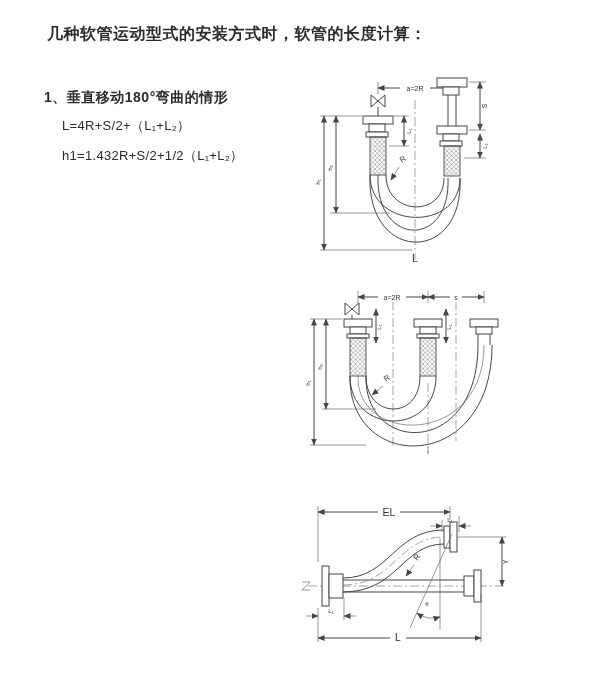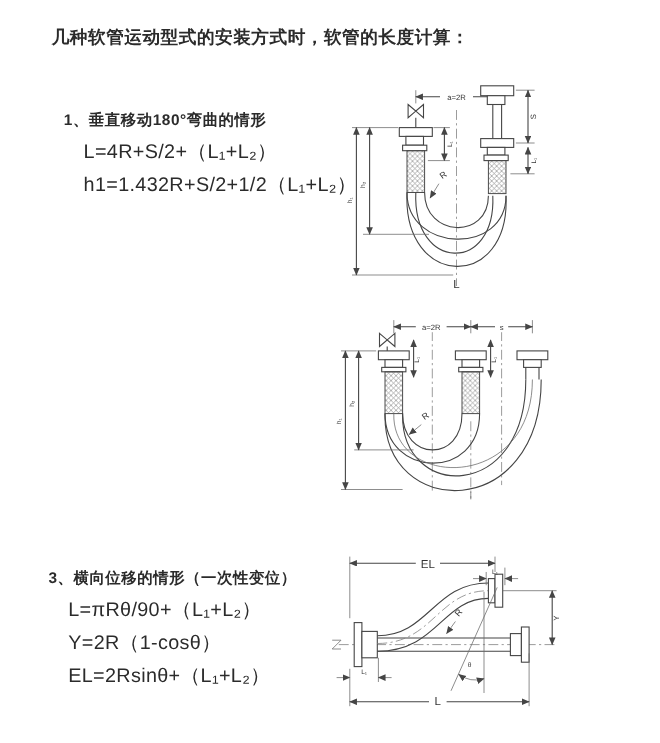--- a/index.html
+++ b/index.html
@@ -7,24 +7,24 @@
     position:relative; width:600px; height:675px; background:#ffffff;
     font-family:"Liberation Sans", sans-serif; color:#2b2b2b; overflow:hidden;
   }
   .title {
     position:absolute; left:35px; top:24px;
     font-size:16px; font-weight:700; letter-spacing:0.5px; white-space:nowrap;margin-left:12px;
   }
   .sec { position:absolute; left:44px; white-space:nowrap; }
   .sec .heading { font-size:14px; font-weight:700; letter-spacing:0.5px; height:22px; }
   .sec .formula {
-    font-size:18px; font-weight:400; letter-spacing:0.3px;
+    font-size:13px; font-weight:400; letter-spacing:0.3px;
     padding-left:18px; height:30px; line-height:30px;
   }
-  .sec1 { top:101px;margin-left:14px; } .sec2 { top:304px; } .sec3 { top:517px; }
+  .sec1 { top:89px; } .sec2 { top:304px; } .sec3 { top:517px; }
   .dsvg { position:absolute; }
   .d1 { left:312px; top:70px; }
   .d2 { left:306px; top:283px; }
   .d3 { left:298px; top:498px; }
   
   .ln   { stroke:#454545; stroke-width:1;   fill:none; }
   .lnf  { stroke:#454545; stroke-width:1;   fill:#ffffff; }
   .thin { stroke:#6b6b6b; stroke-width:0.7; fill:none; }
   .cl   { stroke:#7e7e7e; stroke-width:0.7; fill:none; stroke-dasharray:9 3 2 3; }
   .hatch{ stroke:#4a4a4a; stroke-width:0.9; fill:url(#xh); }
@@ -42,26 +42,20 @@
 
   <div class="sec sec1">
     <div class="heading">1、垂直移动180°弯曲的情形</div>
     <div class="formula">L=4R+S/2+（L₁+L₂）</div>
     <div class="formula">h1=1.432R+S/2+1/2（L₁+L₂）</div>
   </div>
 
   <div class="sec sec2">
   </div>
 
-  <div class="sec sec3">
-    <div class="heading">3、横向位移的情形（一次性变位）</div>
-    <div class="formula">L=πRθ/90+（L₁+L₂）</div>
-    <div class="formula">Y=2R（1-cosθ）</div>
-    <div class="formula">EL=2Rsinθ+（L₁+L₂）</div>
-  </div>
 
   <svg class="dsvg d1" width="245" height="195" viewBox="0 0 245 195">
     <defs>
       <marker id="ar" markerWidth="8" markerHeight="7" refX="6.5" refY="3" orient="auto-start-reverse" markerUnits="userSpaceOnUse">
         <path d="M0,0 L7,3 L0,6 Z" fill="#454545"></path>
       </marker>
       <pattern id="xh" width="4.5" height="4.5" patternUnits="userSpaceOnUse">
         <path d="M0,4.5 L4.5,0 M0,0 L4.5,4.5" stroke="#8c8c8c" stroke-width="0.6"></path>
       </pattern>
     </defs>

